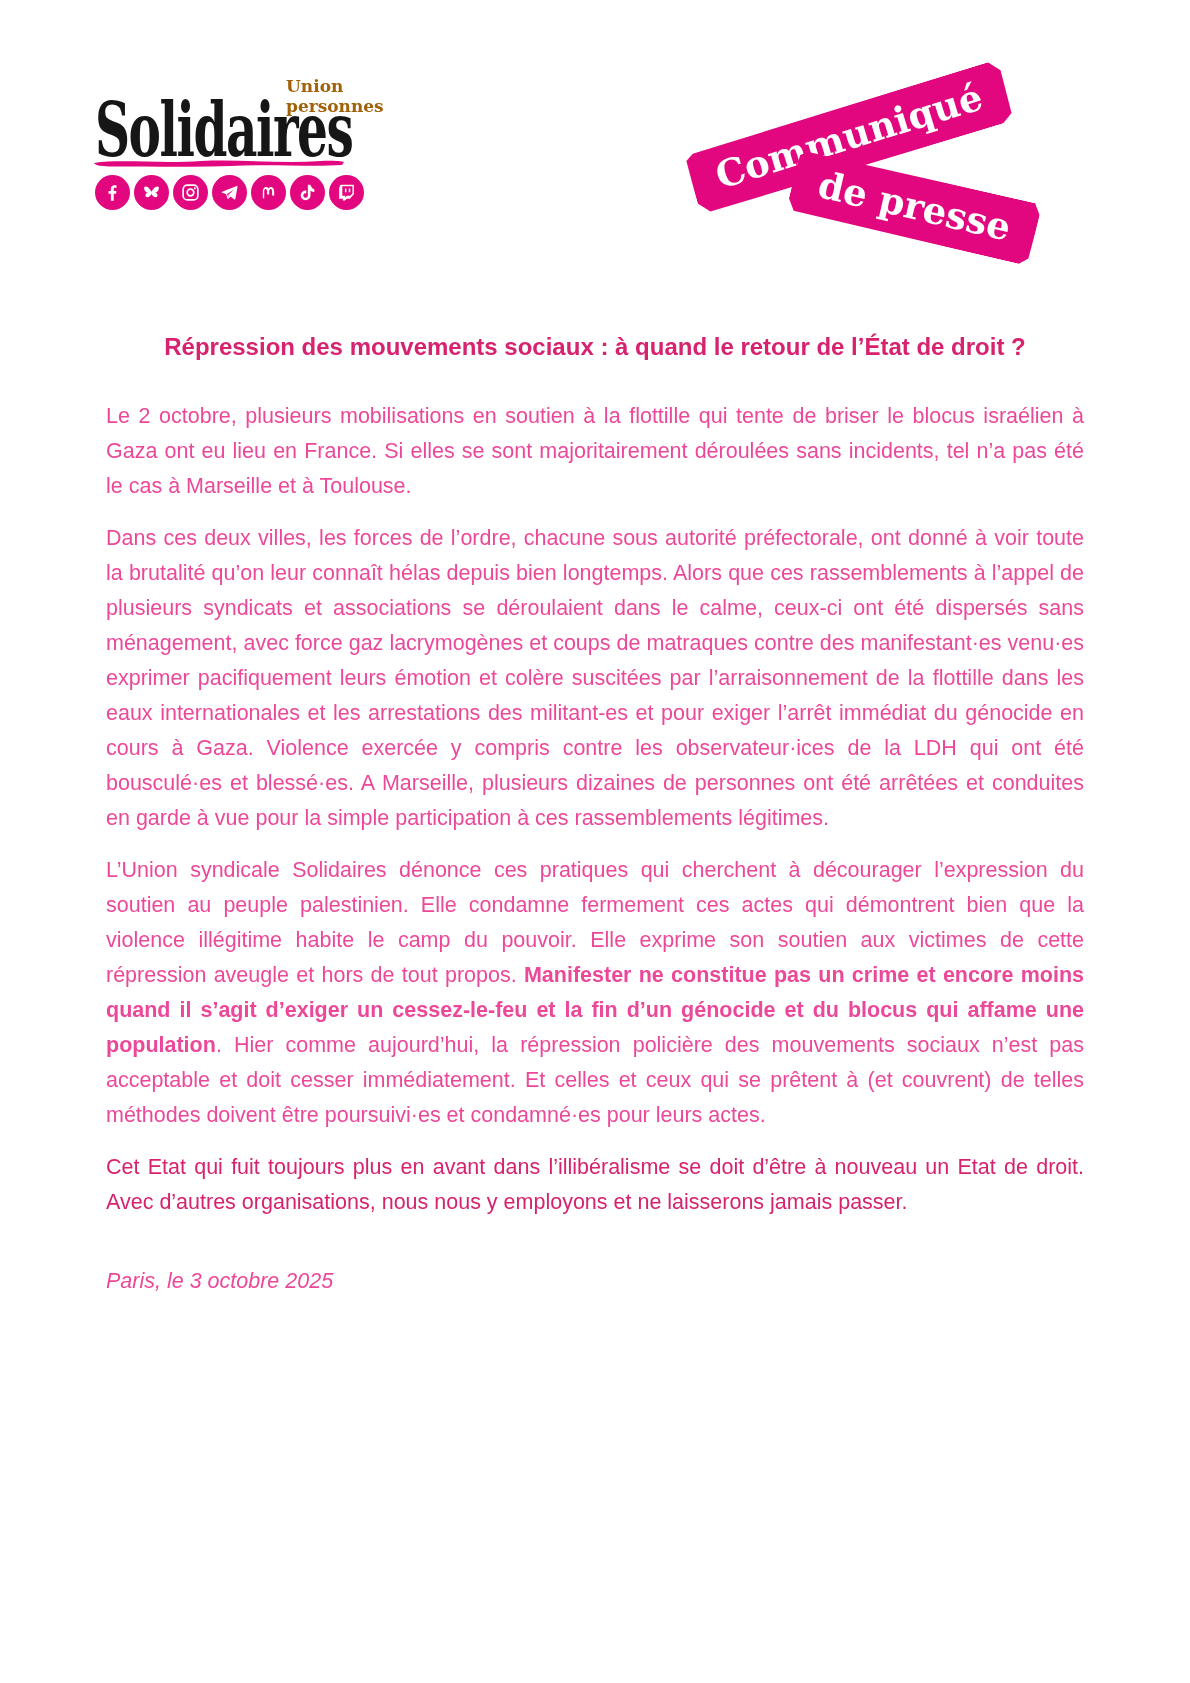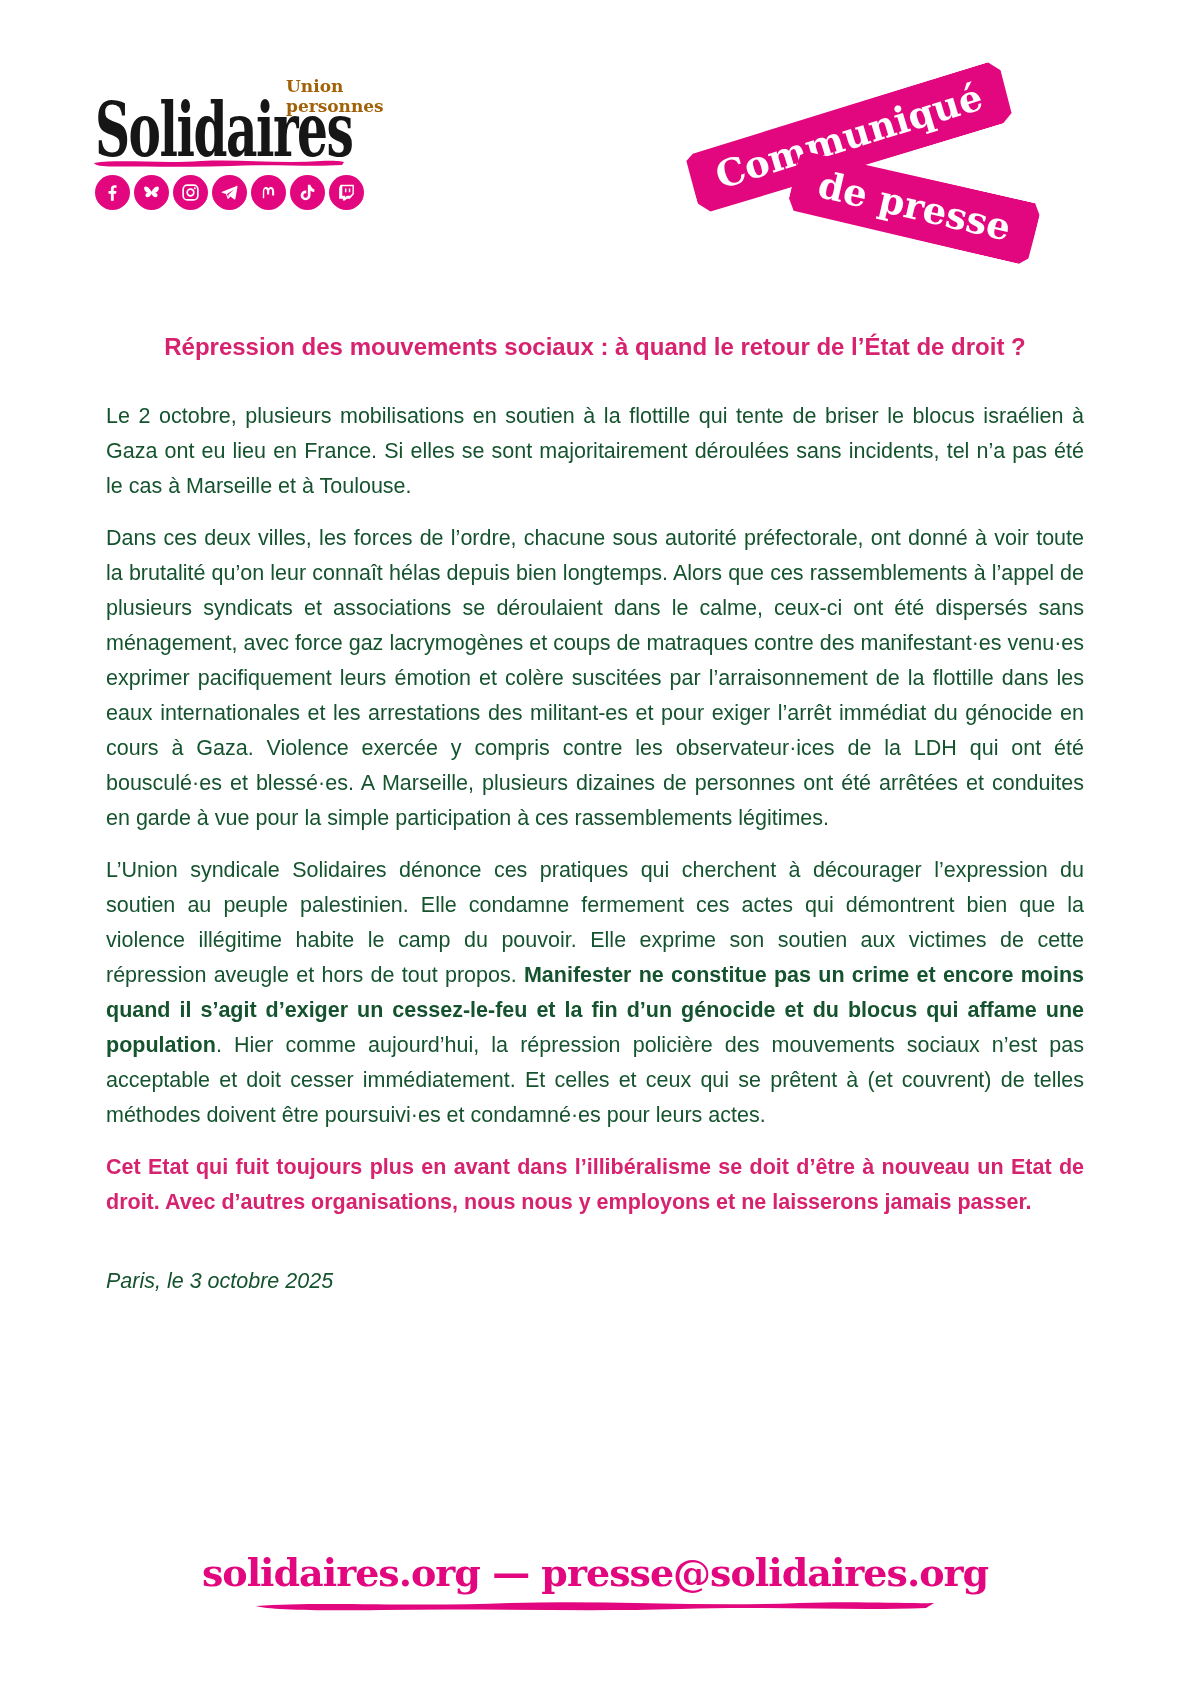--- a/index.html
+++ b/index.html
@@ -51,23 +51,23 @@
 
   
   .main{position:absolute;left:106px;top:316px;width:978px;}
   .title{
     max-width:932px;margin:0 auto 30px;
     text-align:center;color:var(--title-pink,#d6226f);
     font-size:24px;line-height:45px;font-weight:bold;
   }
   .main p{
     margin:0 0 17px;font-size:21.5px;line-height:35px;
-    text-align:justify;color:#14532d;
+    text-align:justify;color:#ec4899;
   }
-  .main p.pink{color:var(--title-pink,#d6226f);font-weight:bold;}
+  .main p.pink{color:var(--title-pink,#d6226f);font-weight:normal;}
   .main p.slogan{text-align:left;margin-top:34px;}
   .dateline{
     text-align:center;font-style:italic;margin-top:44px !important;
   }
 
   
   .footer{position:absolute;left:0;right:0;top:1543px;text-align:center;}
   .footer-text{
     display:inline-block;
     font-family:"DejaVu Serif",serif;font-weight:bold;
@@ -146,22 +146,14 @@
     <p>Dans ces deux villes, les forces de l’ordre, chacune sous autorité préfectorale, ont donné à voir toute la brutalité qu’on leur connaît hélas depuis bien longtemps. Alors que ces rassemblements à l’appel de plusieurs syndicats et associations se déroulaient dans le calme, ceux-ci ont été dispersés sans ménagement, avec force gaz lacrymogènes et coups de matraques contre des manifestant·es venu·es exprimer pacifiquement leurs émotion et colère suscitées par l’arraisonnement de la flottille dans les eaux internationales et les arrestations des militant-es et pour exiger l’arrêt immédiat du génocide en cours à Gaza. Violence exercée y compris contre les observateur·ices de la LDH qui ont été bousculé·es et blessé·es. A Marseille, plusieurs dizaines de personnes ont été arrêtées et conduites en garde à vue pour la simple participation à ces rassemblements légitimes.</p>
 
     <p><span>L’Union syndicale Solidaires dénonce ces pratiques qui cherchent à décourager l’expression du soutien au peuple palestinien. Elle condamne fermement ces actes qui démontrent bien que la violence illégitime habite le camp du pouvoir. Elle exprime son soutien aux victimes de cette répression aveugle et hors de tout propos. </span><strong>Manifester ne constitue pas un crime et encore moins quand il s’agit d’exiger un cessez-le-feu et la fin d’un génocide et du blocus qui affame une population</strong><span>. Hier comme aujourd’hui, la répression policière des mouvements sociaux n’est pas acceptable et doit cesser immédiatement. Et celles et ceux qui se prêtent à (et couvrent) de telles méthodes doivent être poursuivi·es et condamné·es pour leurs actes.</span></p>
 
     <p class="pink">Cet Etat qui fuit toujours plus en avant dans l’illibéralisme se doit d’être à nouveau un Etat de droit. Avec d’autres organisations, nous nous y employons et ne laisserons jamais passer.</p>
 
 
     <p class="dateline">Paris, le 3 octobre 2025</p>
   </div>
 
-  <div class="footer">
-    <div class="footer-text">solidaires.org — presse@solidaires.org</div>
-    <div class="footer-brush">
-      <svg viewBox="0 0 690 15" preserveAspectRatio="none" aria-hidden="true">
-        <path fill="currentColor" d="M6 8 C70 3 160 9 260 5 C360 2 450 9 550 5 C610 3 660 6 684 5 L676 10 C600 13 520 8 430 11 C330 14 230 10 130 12 C70 13 18 12 6 8 Z"></path>
-      </svg>
-    </div>
-  </div>
 
 </div>
 
 </body></html>

